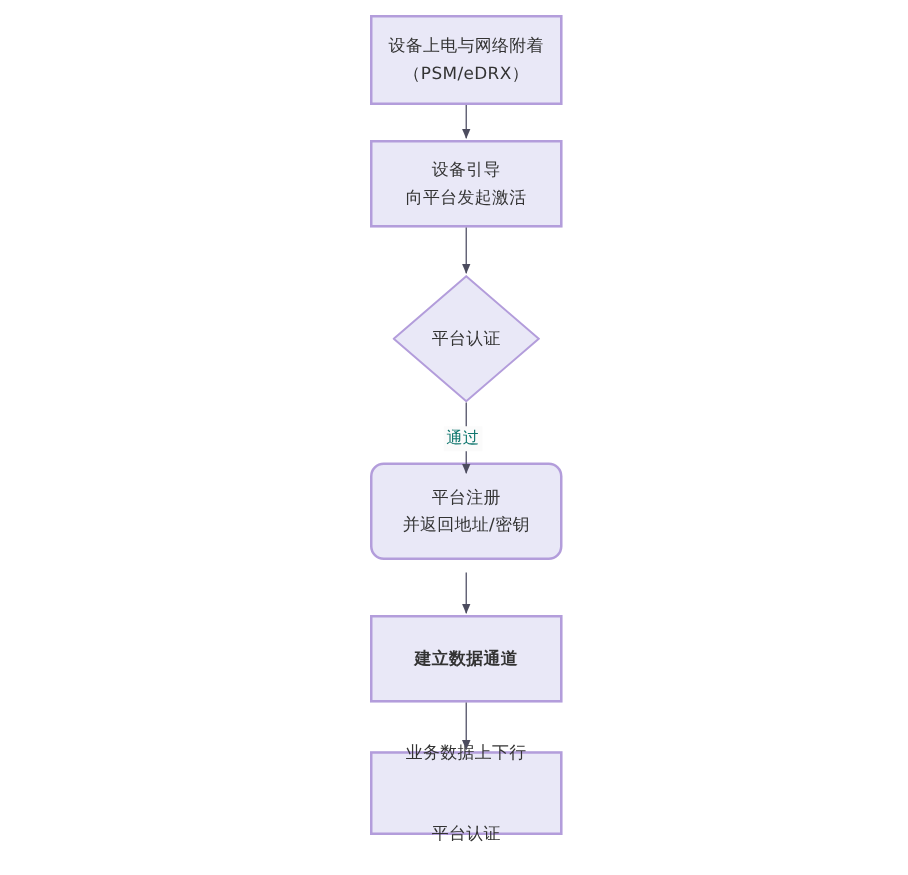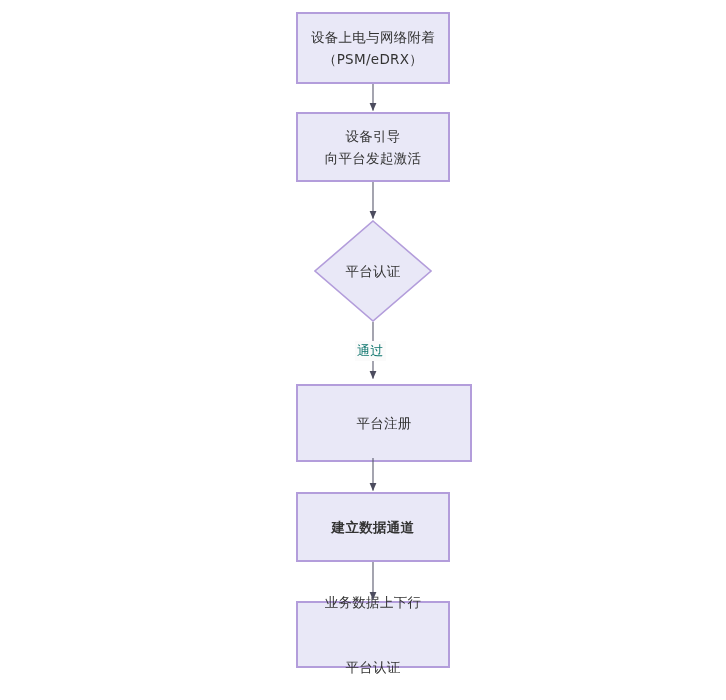--- a/index.html
+++ b/index.html
@@ -112,22 +112,23 @@
 
   <div class="diamond-wrap" id="node-n3" style="left:314px; top:220px; width:118px; height:102px;">
     <svg width="118" height="102" viewBox="0 0 118 102">
       <polygon points="59,1 117,51 59,101 1,51" fill="#e9e8f7" stroke="#b39ddb" stroke-width="1.6"></polygon>
     </svg>
     <span class="diamond-label">平台认证</span>
   </div>
 
   <div class="edge-label" style="left:355px; top:341px;">通过</div>
 
-  <div class="node" id="node-n4" style="left:296px; top:384px; width:176px; height:78px;">
+  <div class="node" id="node-n4" style="left:296px; top:370px; width:154px; height:78px;border-radius:11px;">
     <span class="line">平台注册</span>
+    <span class="line">并返回地址/密钥</span>
   </div>
 
   <div class="node" id="node-n5" style="left:296px; top:492px; width:154px; height:70px;font-weight:bold;">
     <span class="line">建立数据通道</span>
   </div>
 
   <div class="node" id="node-n6" style="left:296px; top:601px; width:154px; height:67px;gap:43px;">
     <span class="line">业务数据上下行</span>
     <span class="line">平台认证</span>
   </div>

